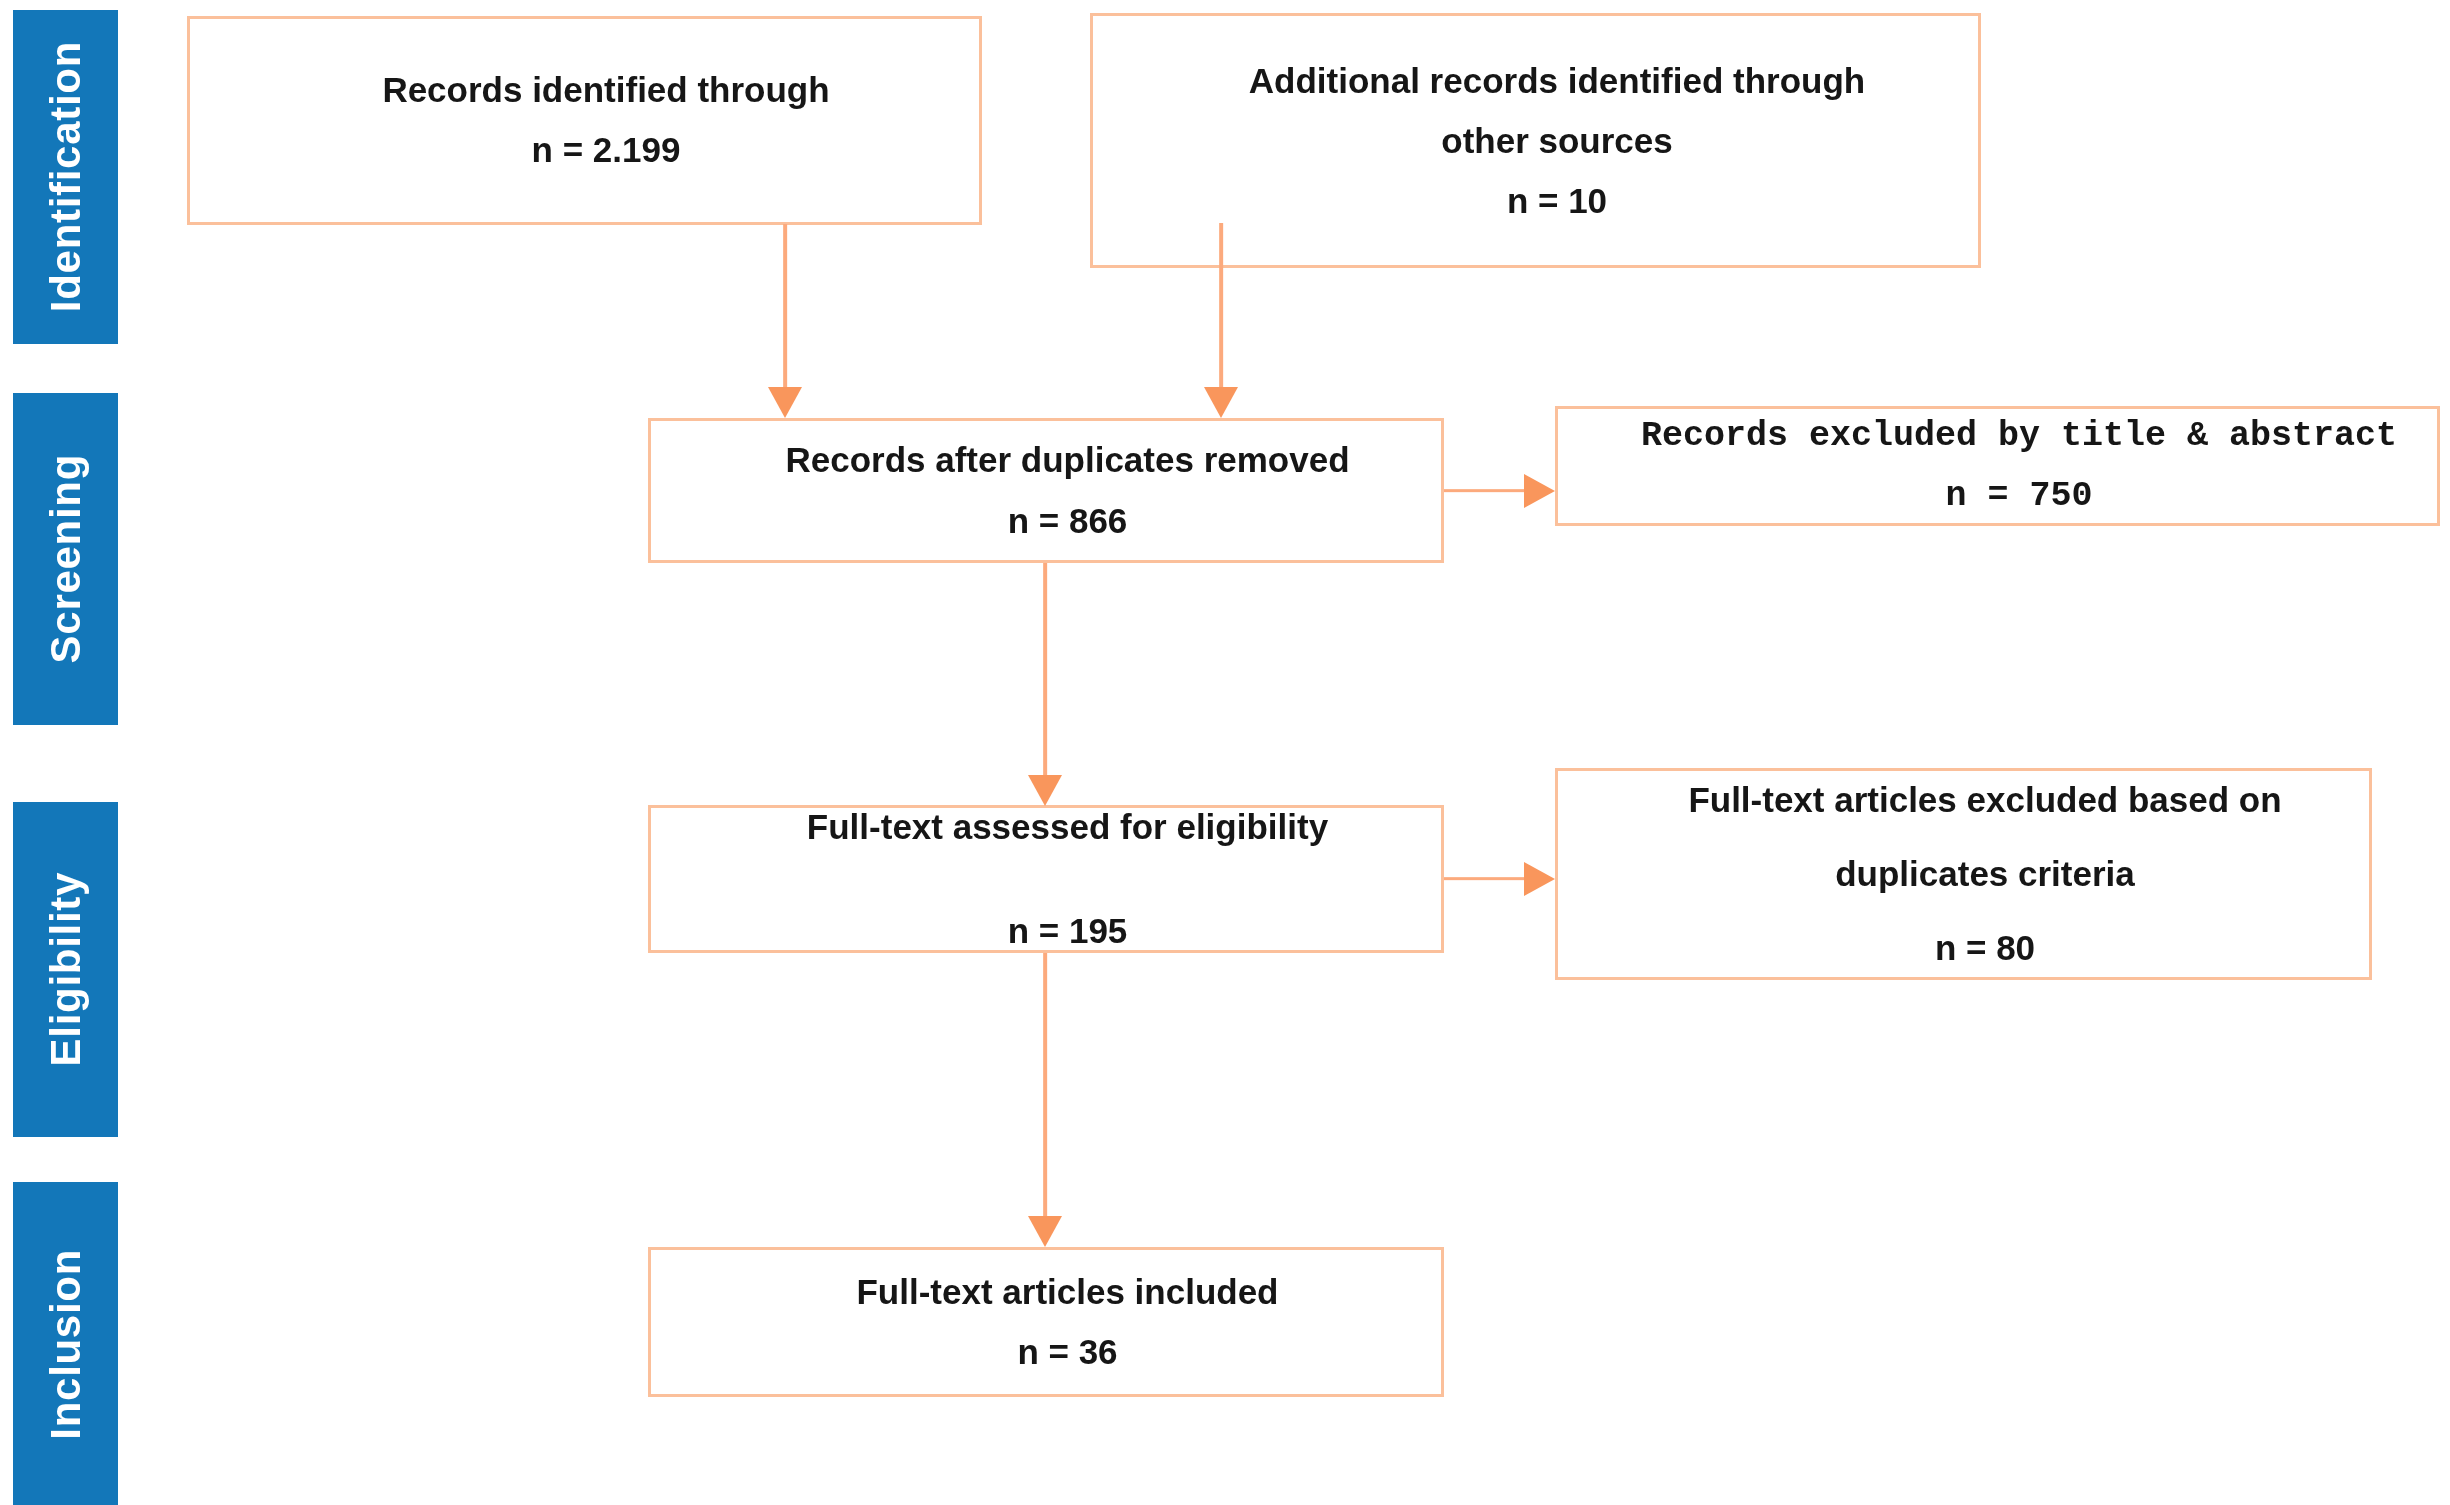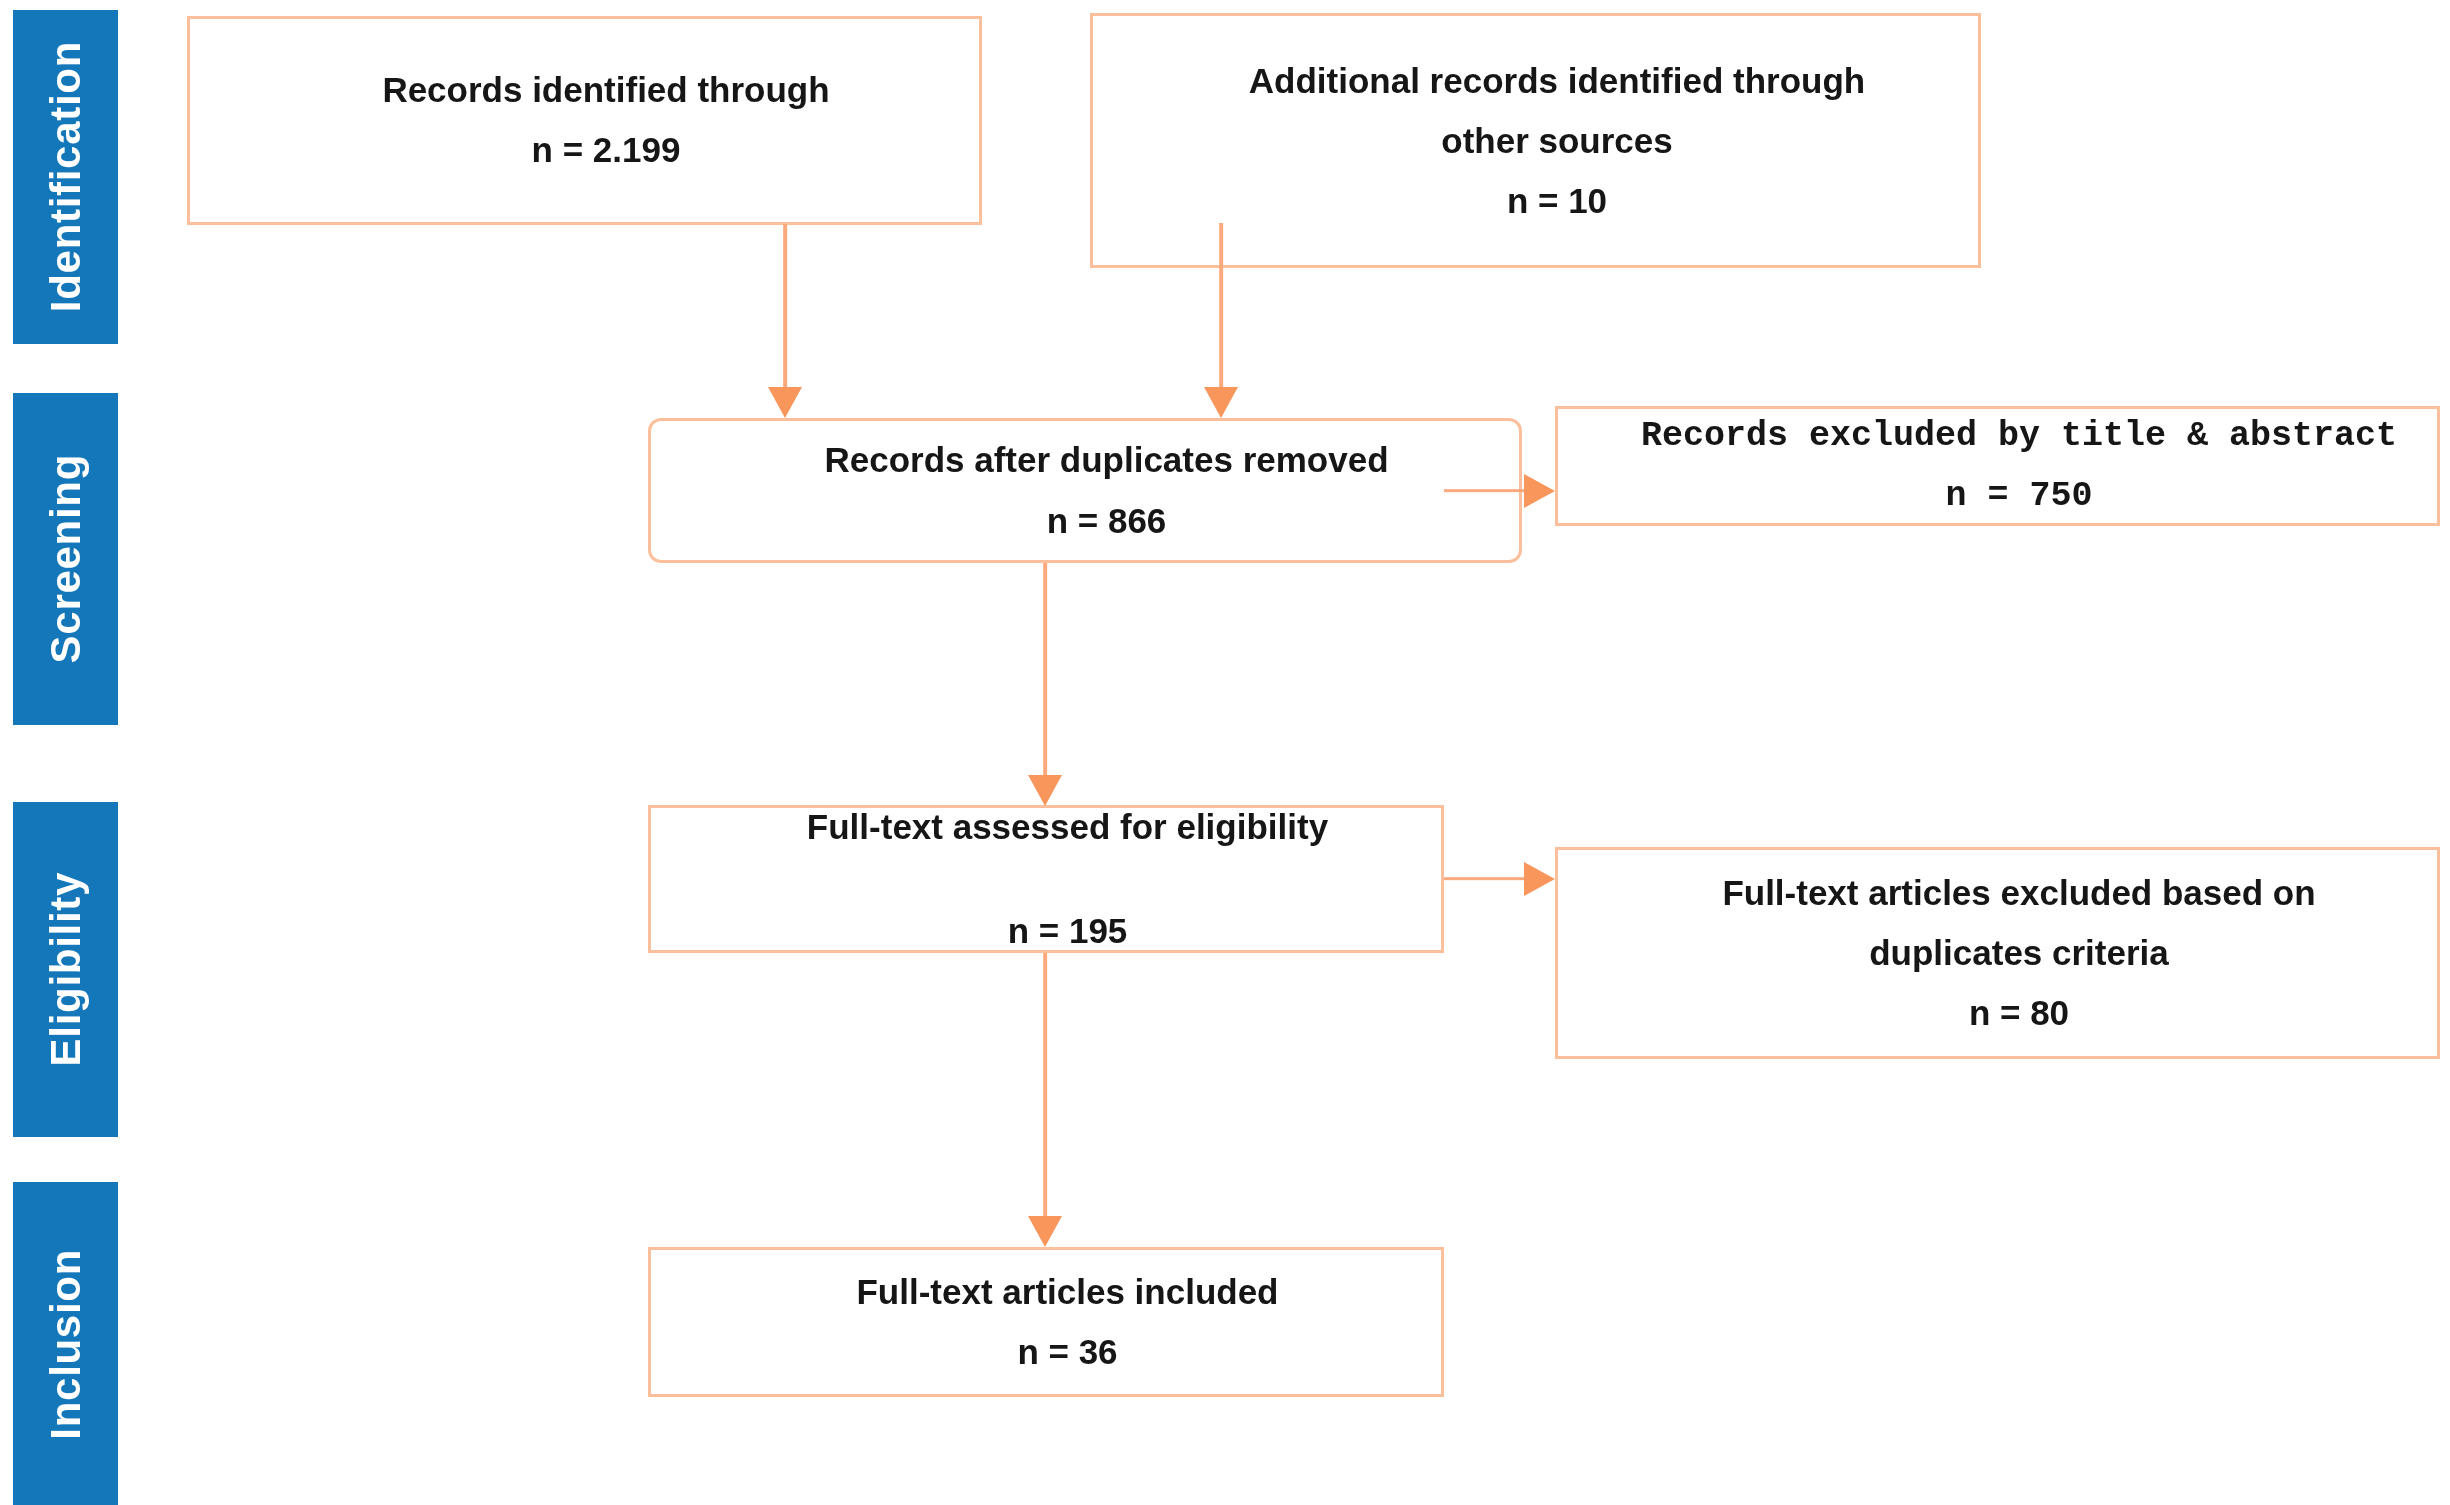--- a/index.html
+++ b/index.html
@@ -108,36 +108,36 @@
     <div class="line">Records identified through</div>
     <div class="line">n = 2.199</div>
   </div>
 
   <div class="flow-box" style="left:1090px;top:13.4px;width:891px;height:255px;">
     <div class="line">Additional records identified through</div>
     <div class="line">other sources</div>
     <div class="line">n = 10</div>
   </div>
 
-  <div class="flow-box" style="left:648px;top:418px;width:874px;height:145px;border-radius:13px;">
+  <div class="flow-box" style="left:648px;top:418px;width:796px;height:145px;">
     <div class="line">Records after duplicates removed</div>
     <div class="line">n = 866</div>
   </div>
 
   <div class="flow-box" style="left:1555px;top:406px;width:885px;height:120px;font-family:Liberation Mono, monospace;">
     <div class="line">Records excluded by title &amp; abstract</div>
     <div class="line">n = 750</div>
   </div>
 
   <div class="flow-box" style="left:648px;top:805px;width:796px;height:148px;gap:44px;">
     <div class="line">Full-text assessed for eligibility</div>
     <div class="line">n = 195</div>
   </div>
 
-  <div class="flow-box" style="left:1555px;top:847px;width:885px;height:212px;">
+  <div class="flow-box" style="left:1555px;top:768px;width:817px;height:212px;gap:14px;">
     <div class="line">Full-text articles excluded based on</div>
     <div class="line">duplicates criteria</div>
     <div class="line">n = 80</div>
   </div>
 
   <div class="flow-box" style="left:648px;top:1247px;width:796px;height:150px;">
     <div class="line">Full-text articles included</div>
     <div class="line">n = 36</div>
   </div>
 

